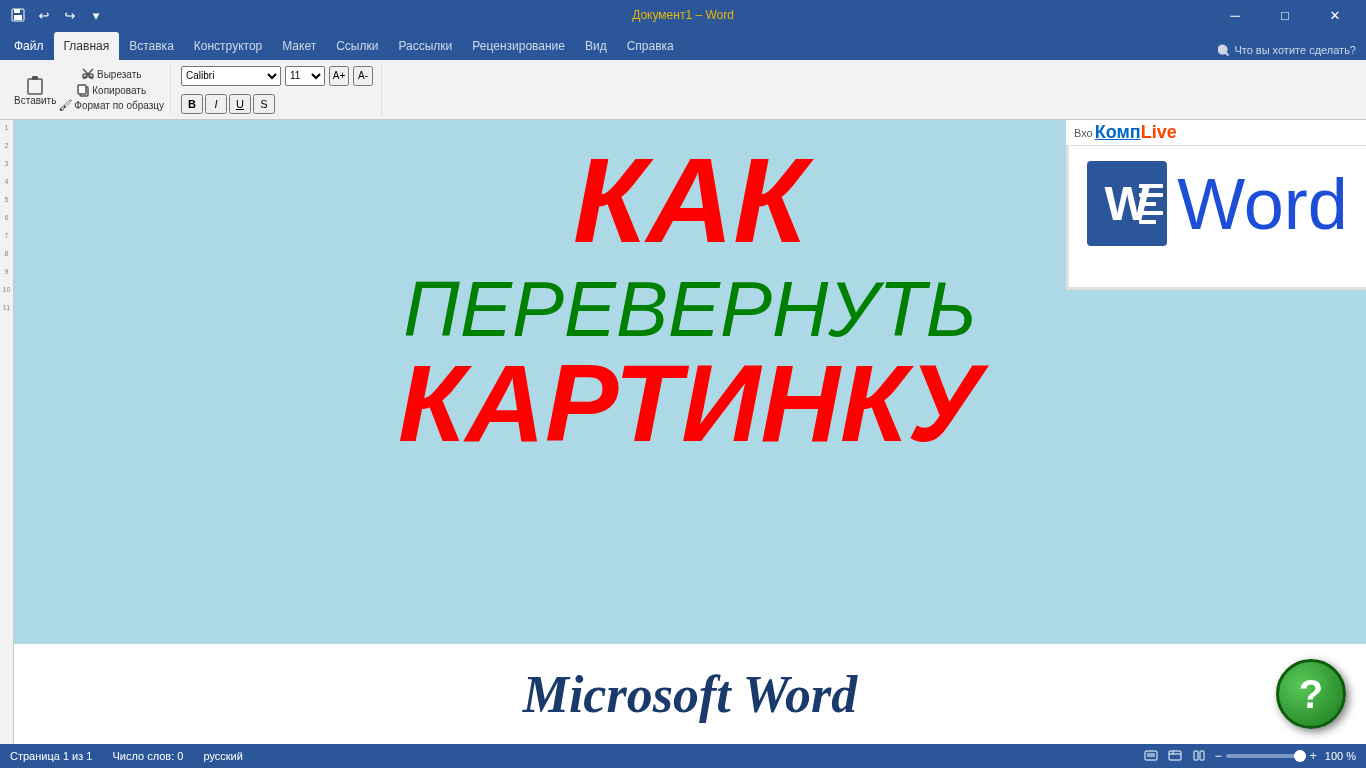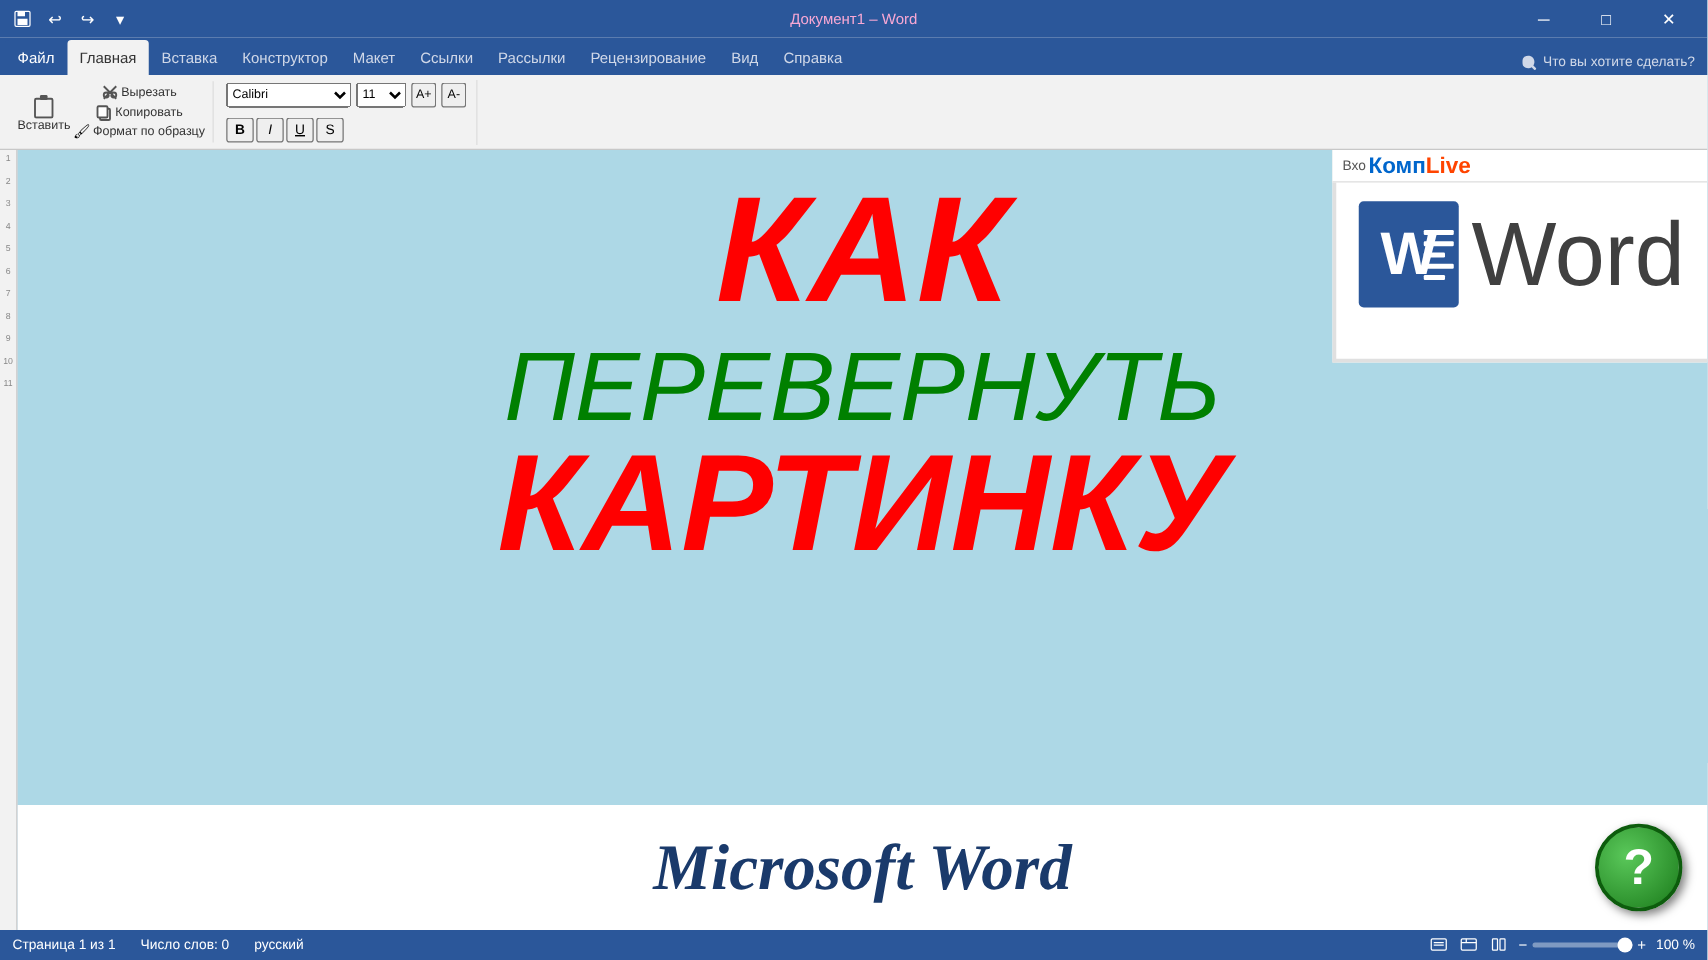--- a/index.html
+++ b/index.html
@@ -24,21 +24,21 @@
     }
     #titlebar-left {
       display: flex;
       align-items: center;
       gap: 6px;
     }
     #titlebar-title {
       flex: 1;
       text-align: right;
       font-size: 12px;
-      color: #f9a8d4;
+      color: #eab308;
       position: absolute;
       left: 50%;
       transform: translateX(-50%);
     }
     #titlebar-controls {
       display: flex;
       gap: 4px;
       margin-left: auto;
     }
     .win-btn {
@@ -242,21 +242,21 @@
       height: 4px;
       background: white;
       border-radius: 1px;
       width: 100%;
     }
     .word-line.short { width: 70%; }
 
     #brand-word-text {
       font-size: 72px;
       font-weight: 300;
-      color: #404040;
+      color: #1d4ed8;
       font-family: 'Segoe UI', Arial, sans-serif;
     }
 
     
     #help-btn {
       position: absolute;
       bottom: 15px;
       right: 20px;
       width: 70px;
       height: 70px;
@@ -440,21 +440,21 @@
     <div class="ruler-mark">9</div>
     <div class="ruler-mark">10</div>
     <div class="ruler-mark">11</div>
   </div>
   <div id="doc-content">
     <div id="main-content">
 
       <div style="position:absolute;top:0;right:0;width:300px;height:26px;background:white;display:flex;align-items:center;padding:0 8px;border-bottom:1px solid #ddd;z-index:10;">
         <span style="font-size:11px;color:#555;">Вхо</span>
         <span style="font-size:18px;font-weight:bold;font-family:Arial,sans-serif;margin-left:2px;">
-          <span style="color:#0066cc;">Комп</span><span style="color:#ff4400;">Live</span>
+          <span style="color:#0066cc;text-decoration:underline;">Комп</span><span style="color:#ff4400;">Live</span>
         </span>
       </div>
 
       <div id="brand-overlay">
         <div id="word-icon">
           <span id="word-icon-w">W</span>
           <div id="word-icon-lines">
             <div class="word-line"></div>
             <div class="word-line"></div>
             <div class="word-line short"></div>

